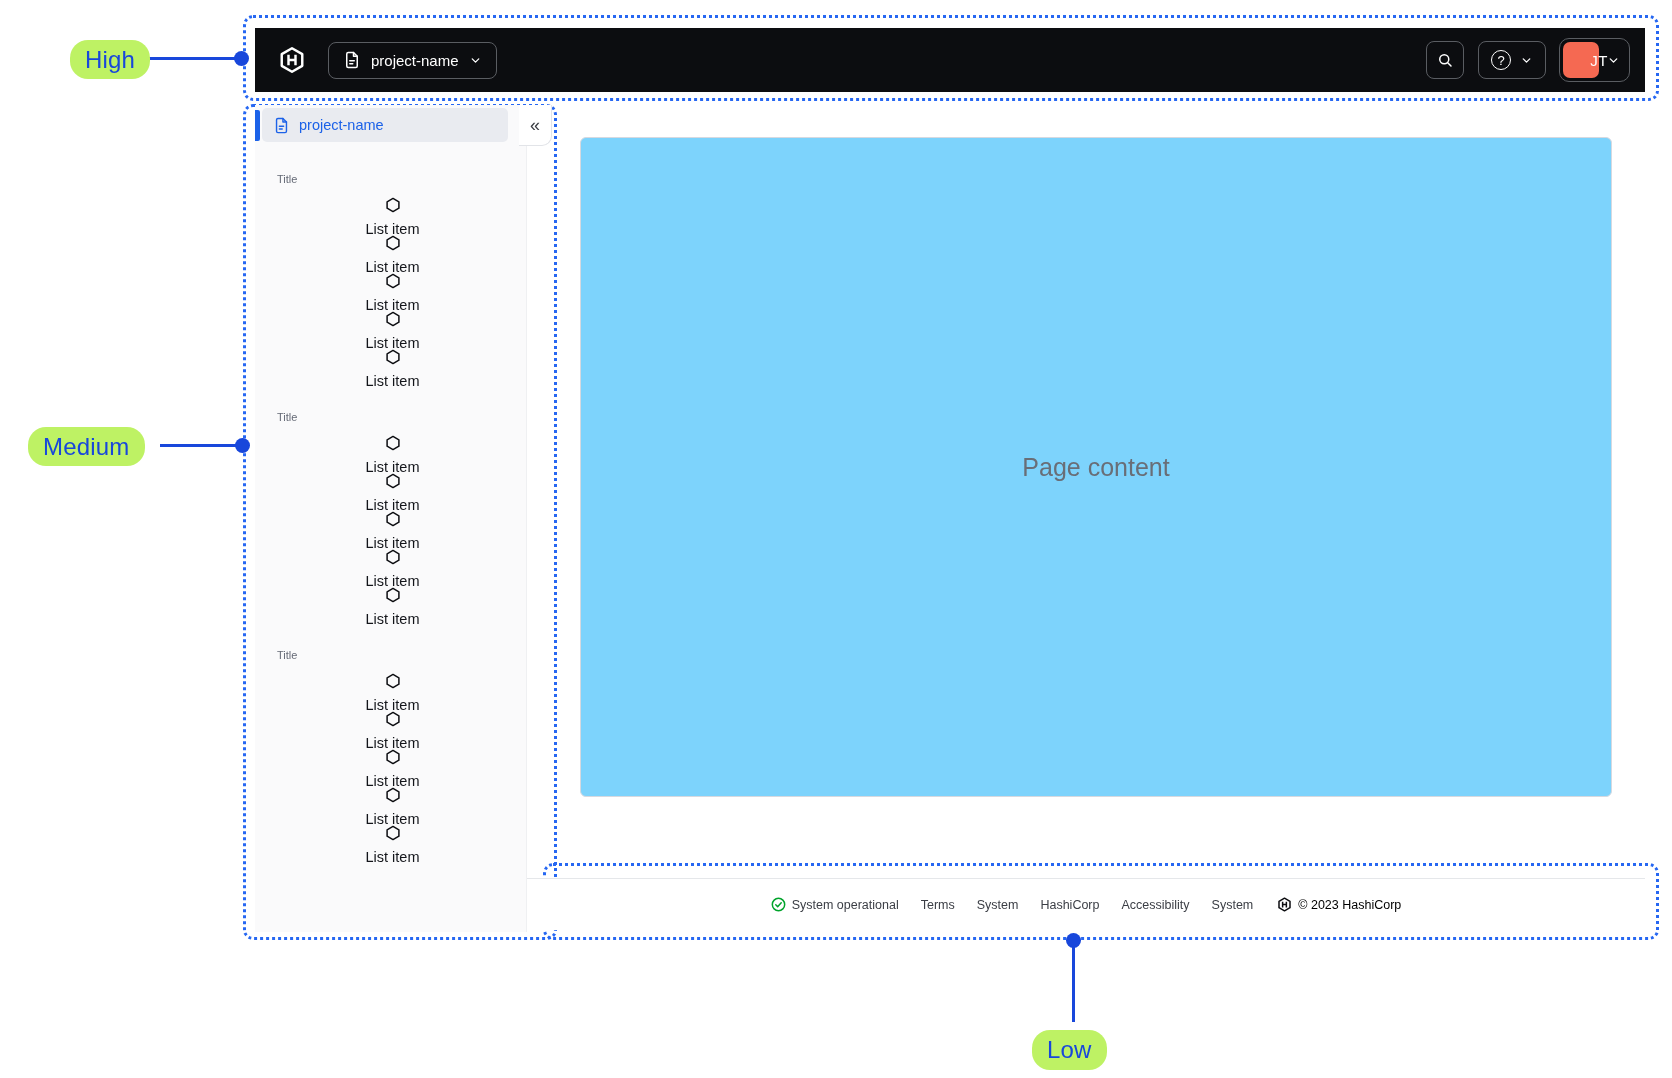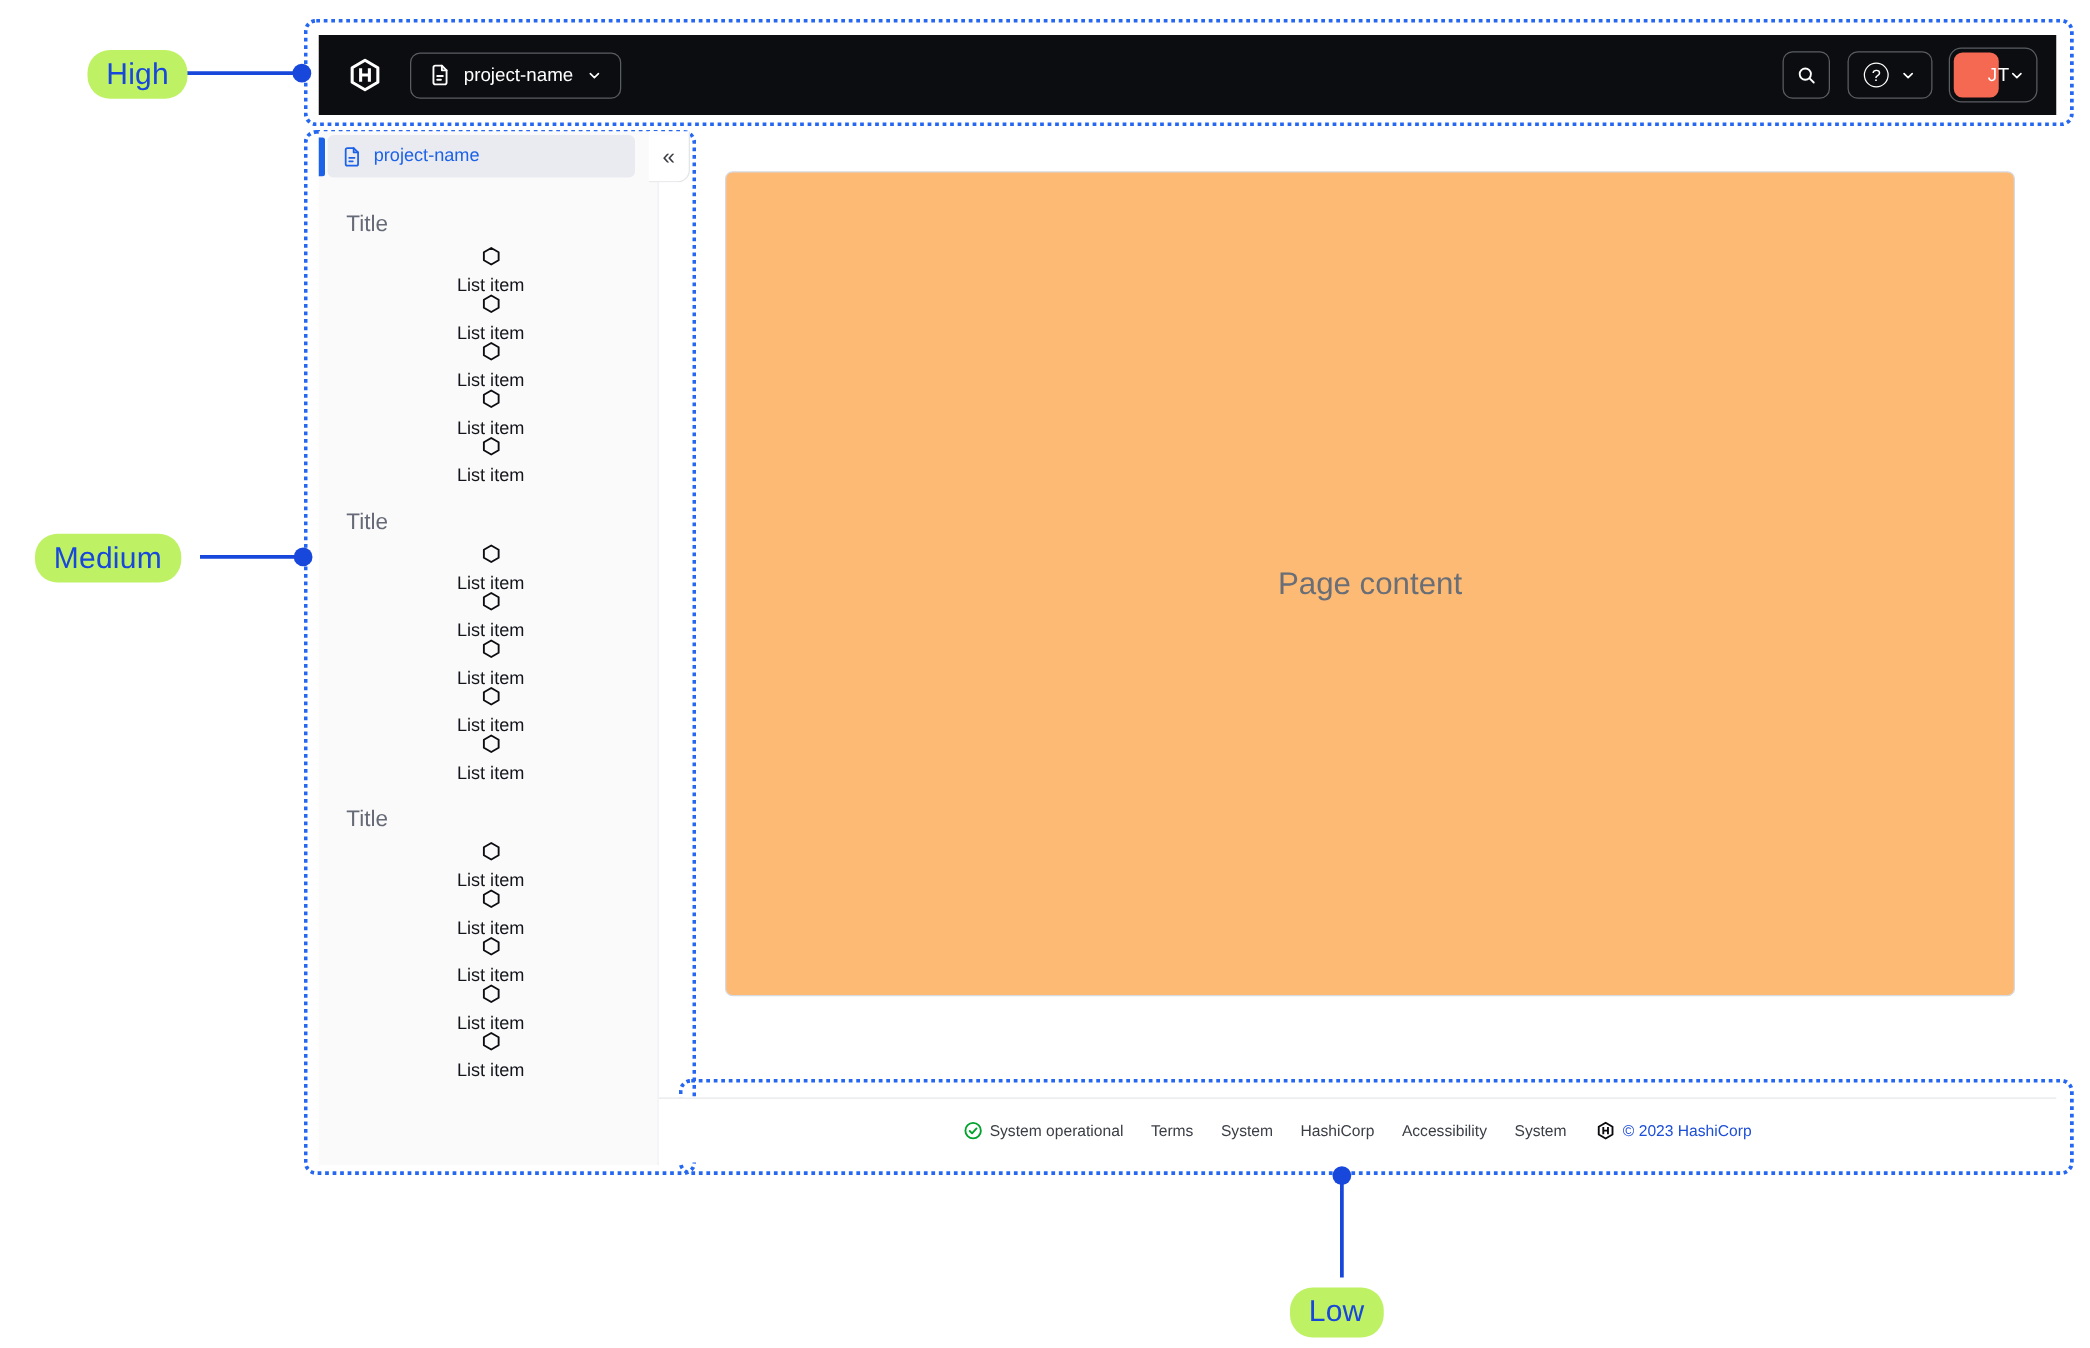--- a/index.html
+++ b/index.html
@@ -59,37 +59,37 @@
     border-right:1px solid #EFF0F2;}
   .active-accent{position:absolute;left:0;top:5px;width:5px;height:31px;background:var(--link-blue);border-radius:0 2px 2px 0;}
   .active-row{position:relative;margin:3px 18px 0 7px;height:34px;display:flex;align-items:center;gap:9px;
     padding:0 11px;background:#E9EBF0;border-radius:5px;color:var(--link-blue);font-size:14.5px;cursor:pointer;}
   .collapse-tab{position:absolute;left:519px;top:105px;width:33px;height:41px;background:#fff;
     border-right:1px solid #E2E4E8;border-bottom:1px solid #E2E4E8;border-radius:0 0 10px 0;
     display:flex;align-items:center;justify-content:center;font-size:18px;color:#3A3D43;cursor:pointer;}
   .nav-sections{padding:0 18px 0 22px;}
   .nav-section{margin-top:21px;}
   .nav-section:first-child{margin-top:28px;}
-  .nav-title{font-size:18px;color:#656A76;height:19px;line-height:19px;margin-bottom:8px;}
+  .nav-title{font-size:11px;color:#656A76;height:19px;line-height:19px;margin-bottom:8px;}
   .nav-item{height:38px;display:flex;align-items:center;gap:8px;color:#13151A;font-size:14.5px;cursor:pointer;flex-direction:column;}
   .hex{flex:0 0 16px;display:flex;align-items:center;}
 
   
-  .page-box{position:absolute;left:580px;top:137px;width:1032px;height:660px;background:#fdba74;
+  .page-box{position:absolute;left:580px;top:137px;width:1032px;height:660px;background:#7dd3fc;
     border:1px solid #D6D9E0;border-radius:6px;display:flex;align-items:center;justify-content:center;}
   .page-box .placeholder{font-size:25px;color:#696E77;}
 
   
   .footer{position:absolute;left:527px;top:878px;width:1118px;height:52px;background:#fff;
     border-top:1px solid #E5E7EA;display:flex;align-items:center;justify-content:center;gap:22px;
     font-size:12.5px;color:#3B3E45;}
   .f-status{display:flex;align-items:center;gap:6px;cursor:pointer;}
   .f-status .check{color:var(--status-green);display:flex;}
   .f-link{text-underline-offset:2.5px;color:#3B3E45;cursor:pointer;}
-  .f-copy{display:flex;align-items:center;gap:6px;color:#1d4ed8;margin-left:2px;}
+  .f-copy{display:flex;align-items:center;gap:6px;color:#000000;margin-left:2px;}
   .f-copy .mini-logo{color:#0C0D10;display:flex;}
 
   svg{display:block;}
 </style>
 </head>
 <body>
 
 <div class="canvas">
 
   <div class="dotted-box box-high"></div>

